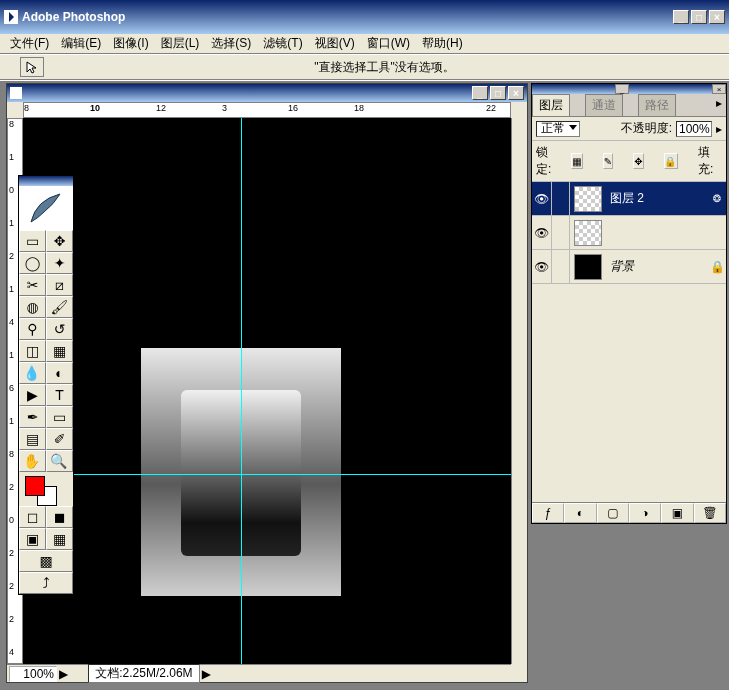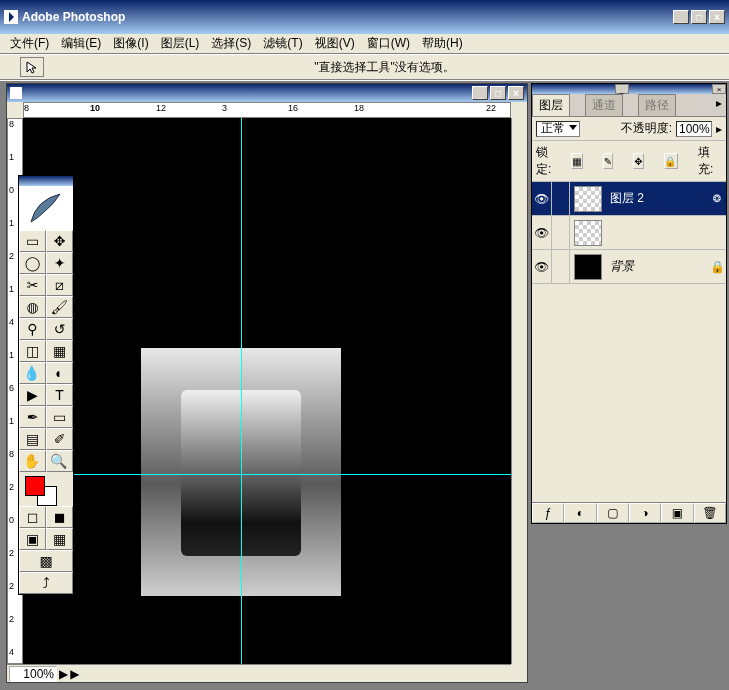--- a/index.html
+++ b/index.html
@@ -164,20 +164,23 @@
     <div class="canvas-area">
       <div class="shape1"></div>
       <div class="shape2"></div>
       <div class="guide-v" style="left:218px"></div>
       <div class="guide-h" style="top:356px"></div>
     </div>
     <div class="scroll-v"></div>
     <div class="scroll-h">
       <div class="zoom">100%</div>
       <span style="margin-left:2px">▶</span>
+      <div class="docinfo">
+        <span>文档:</span><span>2.25M/2.06M</span>
+      </div>
       <span style="margin-left:2px">▶</span>
     </div>
   </div>
 
   <div class="tools">
     <div class="tools-head"></div>
     <div class="toolgrid">
       <div class="feather">
         <svg viewBox="0 0 40 36">
             <path d="M5 32 Q10 10 34 4 Q28 14 18 22 Q12 28 5 32 Z" fill="#5a7a9a" stroke="#234"></path>

